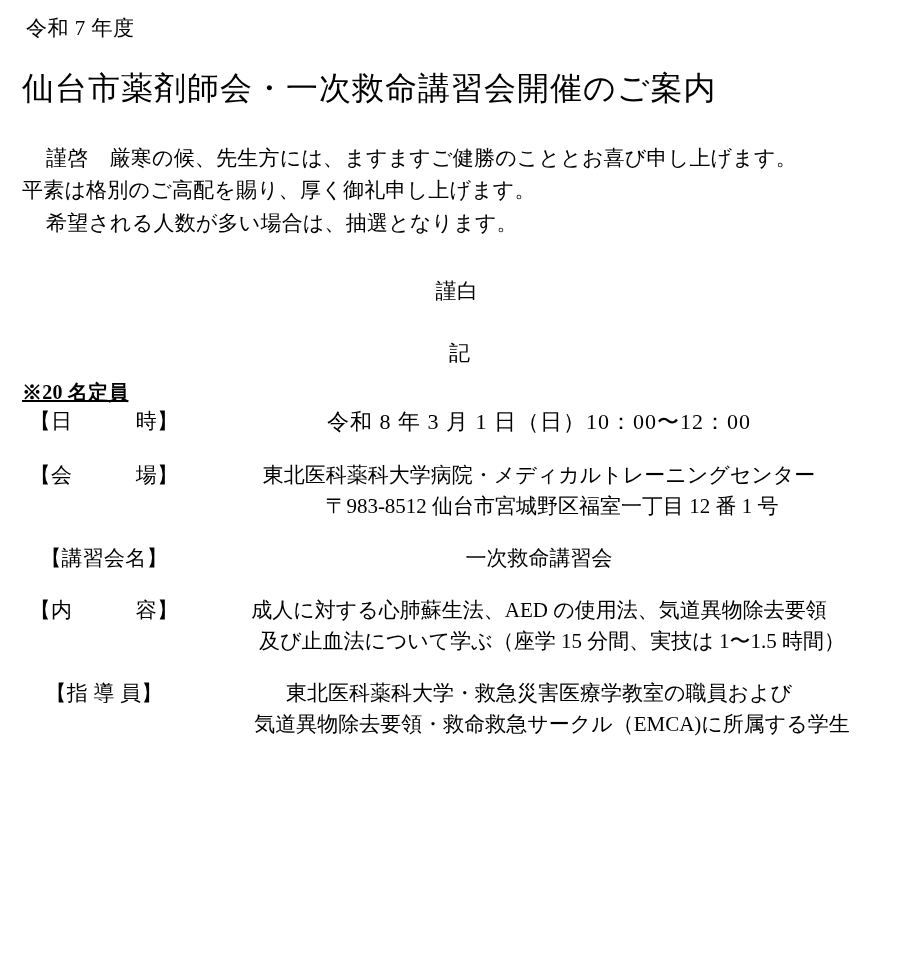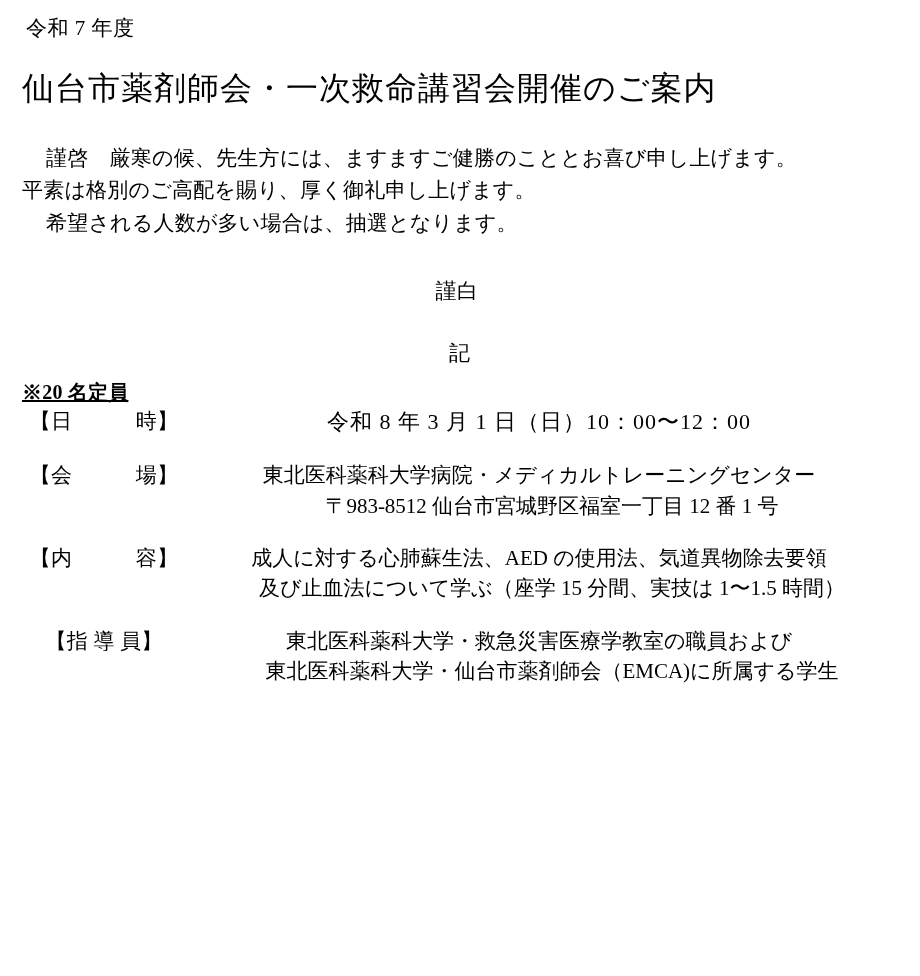--- a/index.html
+++ b/index.html
@@ -133,32 +133,38 @@
     </div>
 
     <div class="detail-row">
       <div class="detail-label">【会　　　場】</div>
       <div class="detail-value">
         <span class="line">東北医科薬科大学病院・メディカルトレーニングセンター</span>
         <span class="line sub">〒983-8512 仙台市宮城野区福室一丁目 12 番 1 号</span>
       </div>
     </div>
 
+    <div class="detail-row">
+      <div class="detail-label">【講習会名】</div>
+      <div class="detail-value">
+        <span class="line">一次救命講習会</span>
+      </div>
+    </div>
 
     <div class="detail-row">
       <div class="detail-label">【内　　　容】</div>
       <div class="detail-value">
         <span class="line">成人に対する心肺蘇生法、AED の使用法、気道異物除去要領</span>
         <span class="line sub">及び止血法について学ぶ（座学 15 分間、実技は 1〜1.5 時間）</span>
       </div>
     </div>
 
     <div class="detail-row">
       <div class="detail-label">【指 導 員】</div>
       <div class="detail-value">
         <span class="line">東北医科薬科大学・救急災害医療学教室の職員および</span>
-        <span class="line sub">東北医科薬科大学・仙台市薬剤師会（EMCA)に所属する学生</span>
+        <span class="line sub">気道異物除去要領・救命救急サークル（EMCA)に所属する学生</span>
       </div>
     </div>
 
   </div>
 
 </div>
 
 </body></html>

